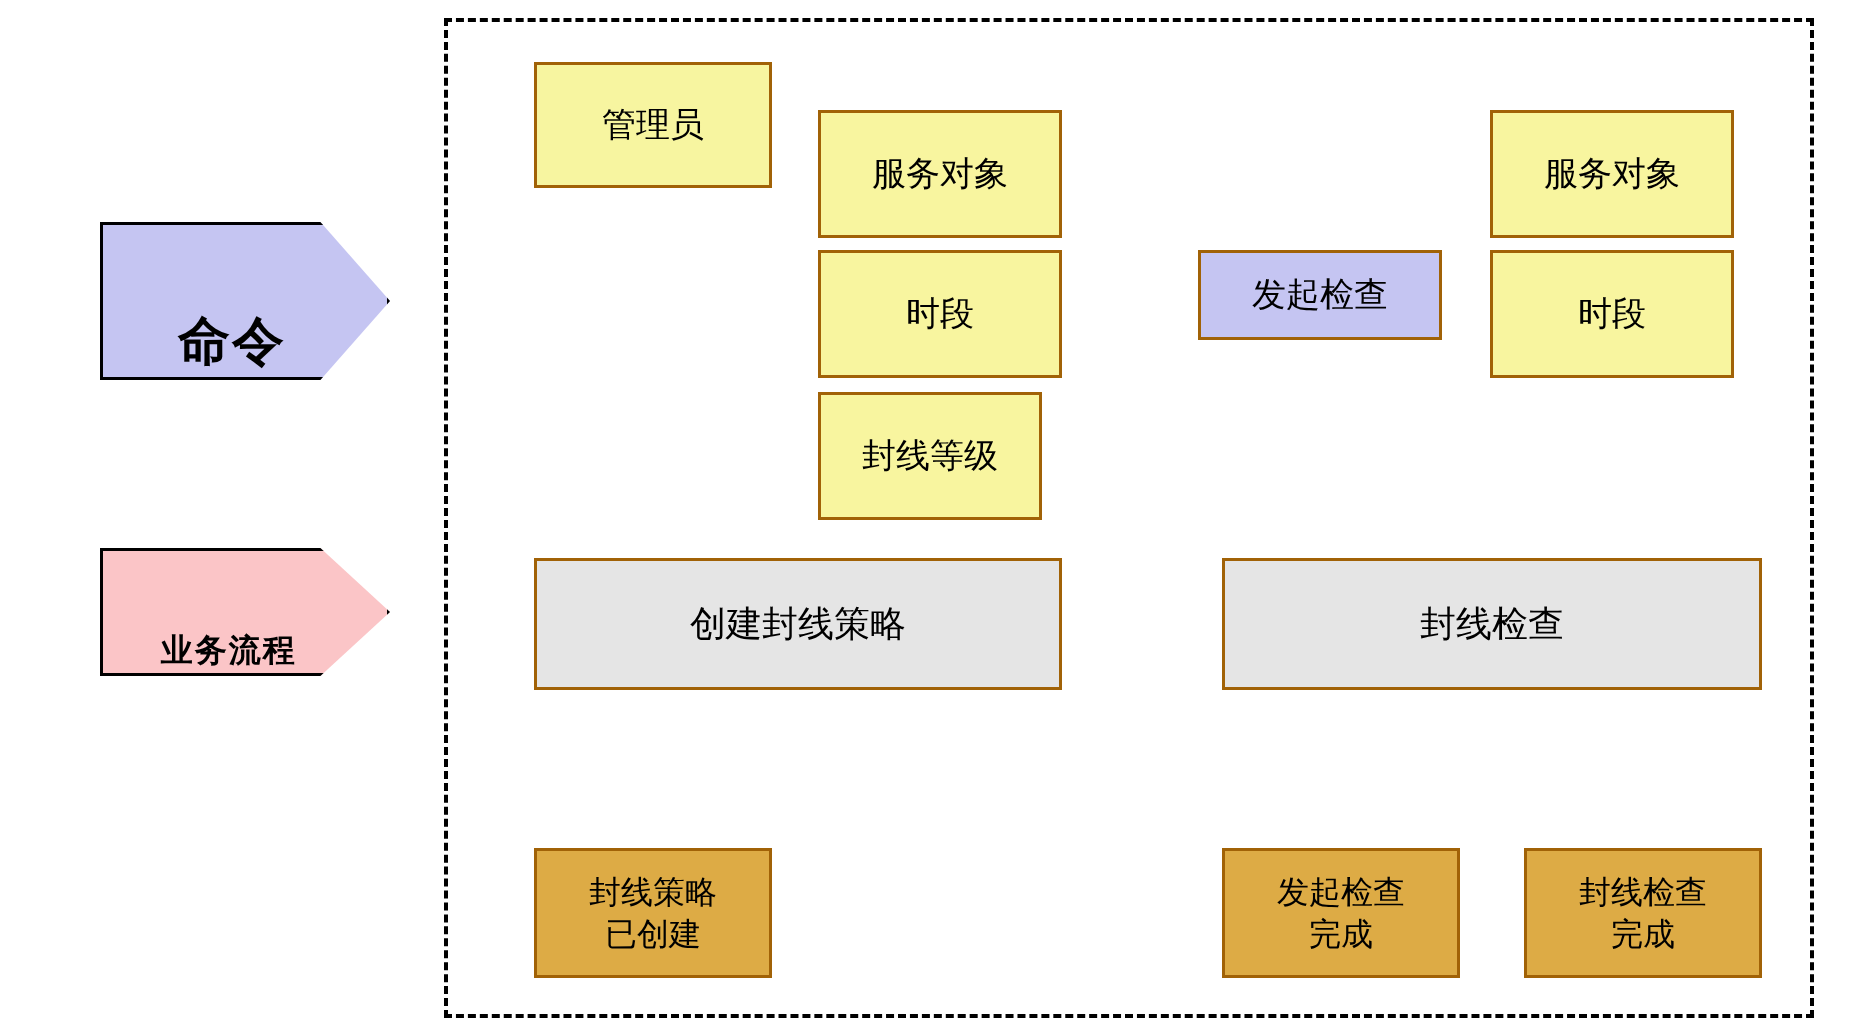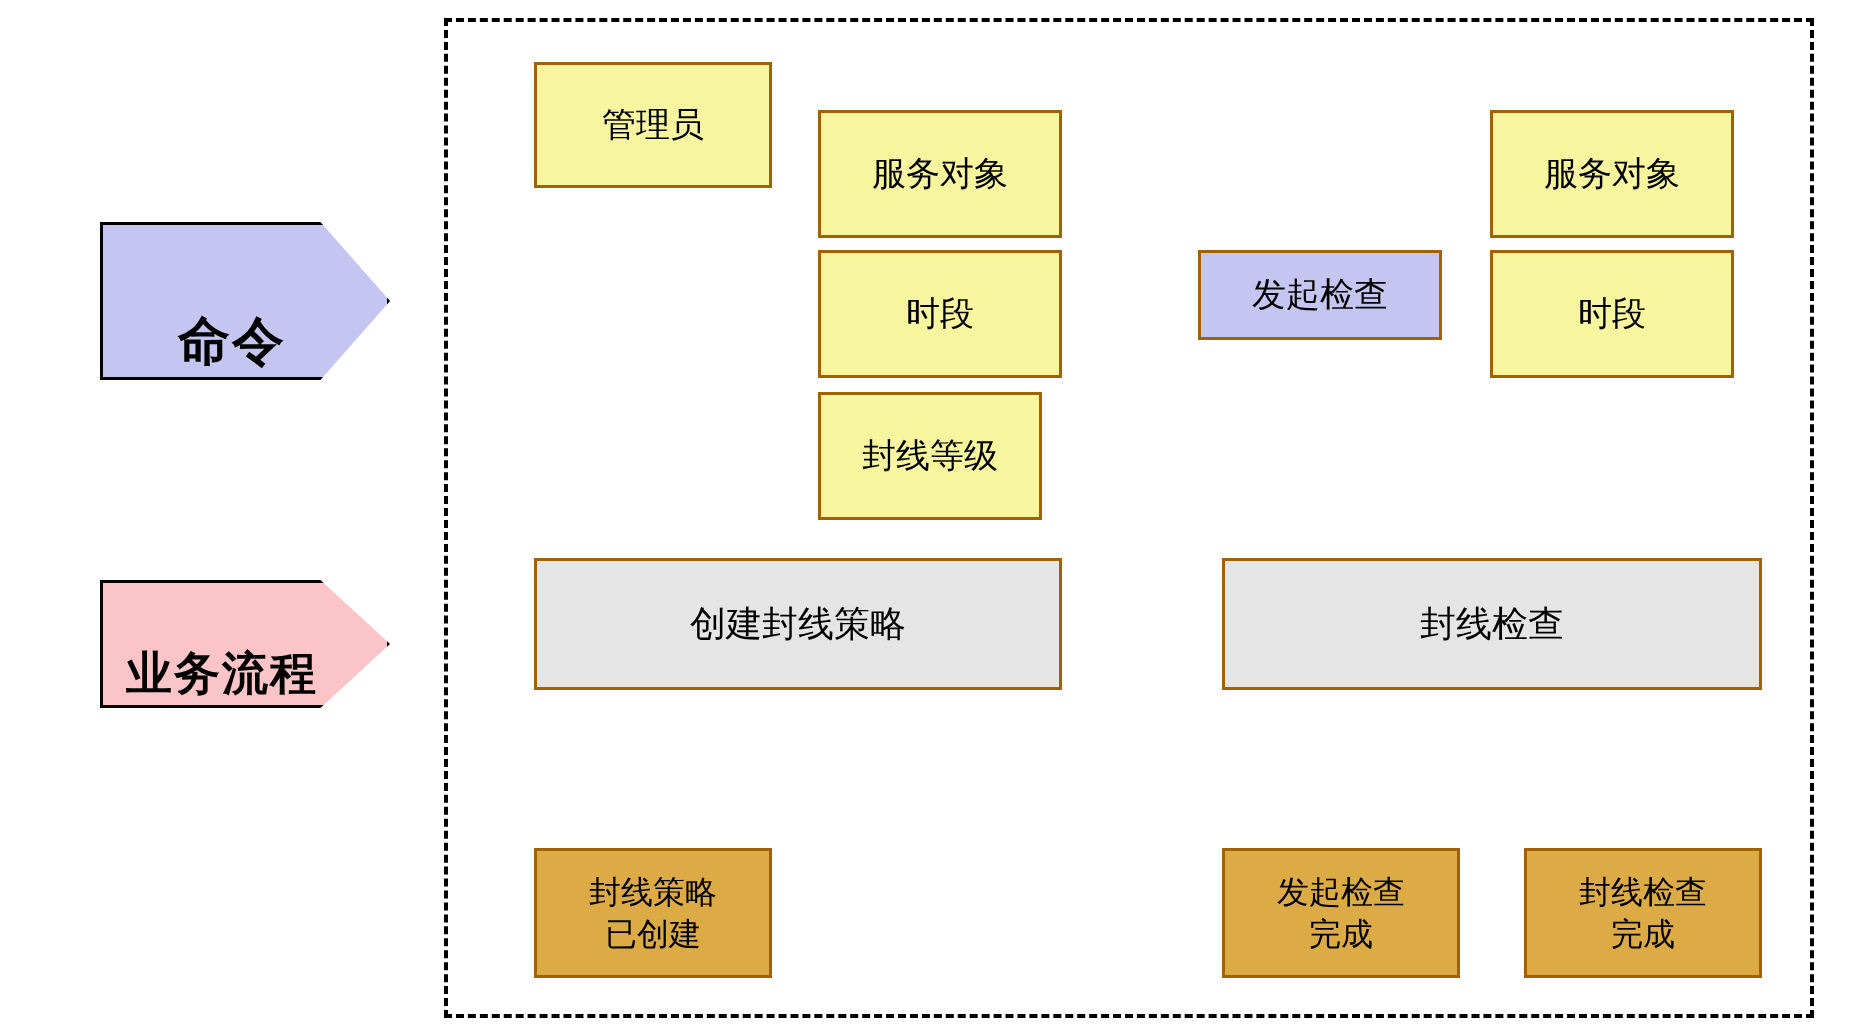--- a/index.html
+++ b/index.html
@@ -55,25 +55,25 @@
   .lane-command {
     left: 100px;
     top: 222px;
     width: 290px;
     height: 158px;
     background: #c5c5f2;
     font-size: 52px;
   }
   .lane-process {
     left: 100px;
-    top: 580px;
+    top: 548px;
     width: 290px;
     height: 128px;
     background: #fbc5c7;
-    font-size: 46px;
+    font-size: 32px;
   }
   .lane-event {
     left: 100px;
     top: 830px;
     width: 290px;
     height: 150px;
     background: #ddab45;
     font-size: 52px;
   }
 

